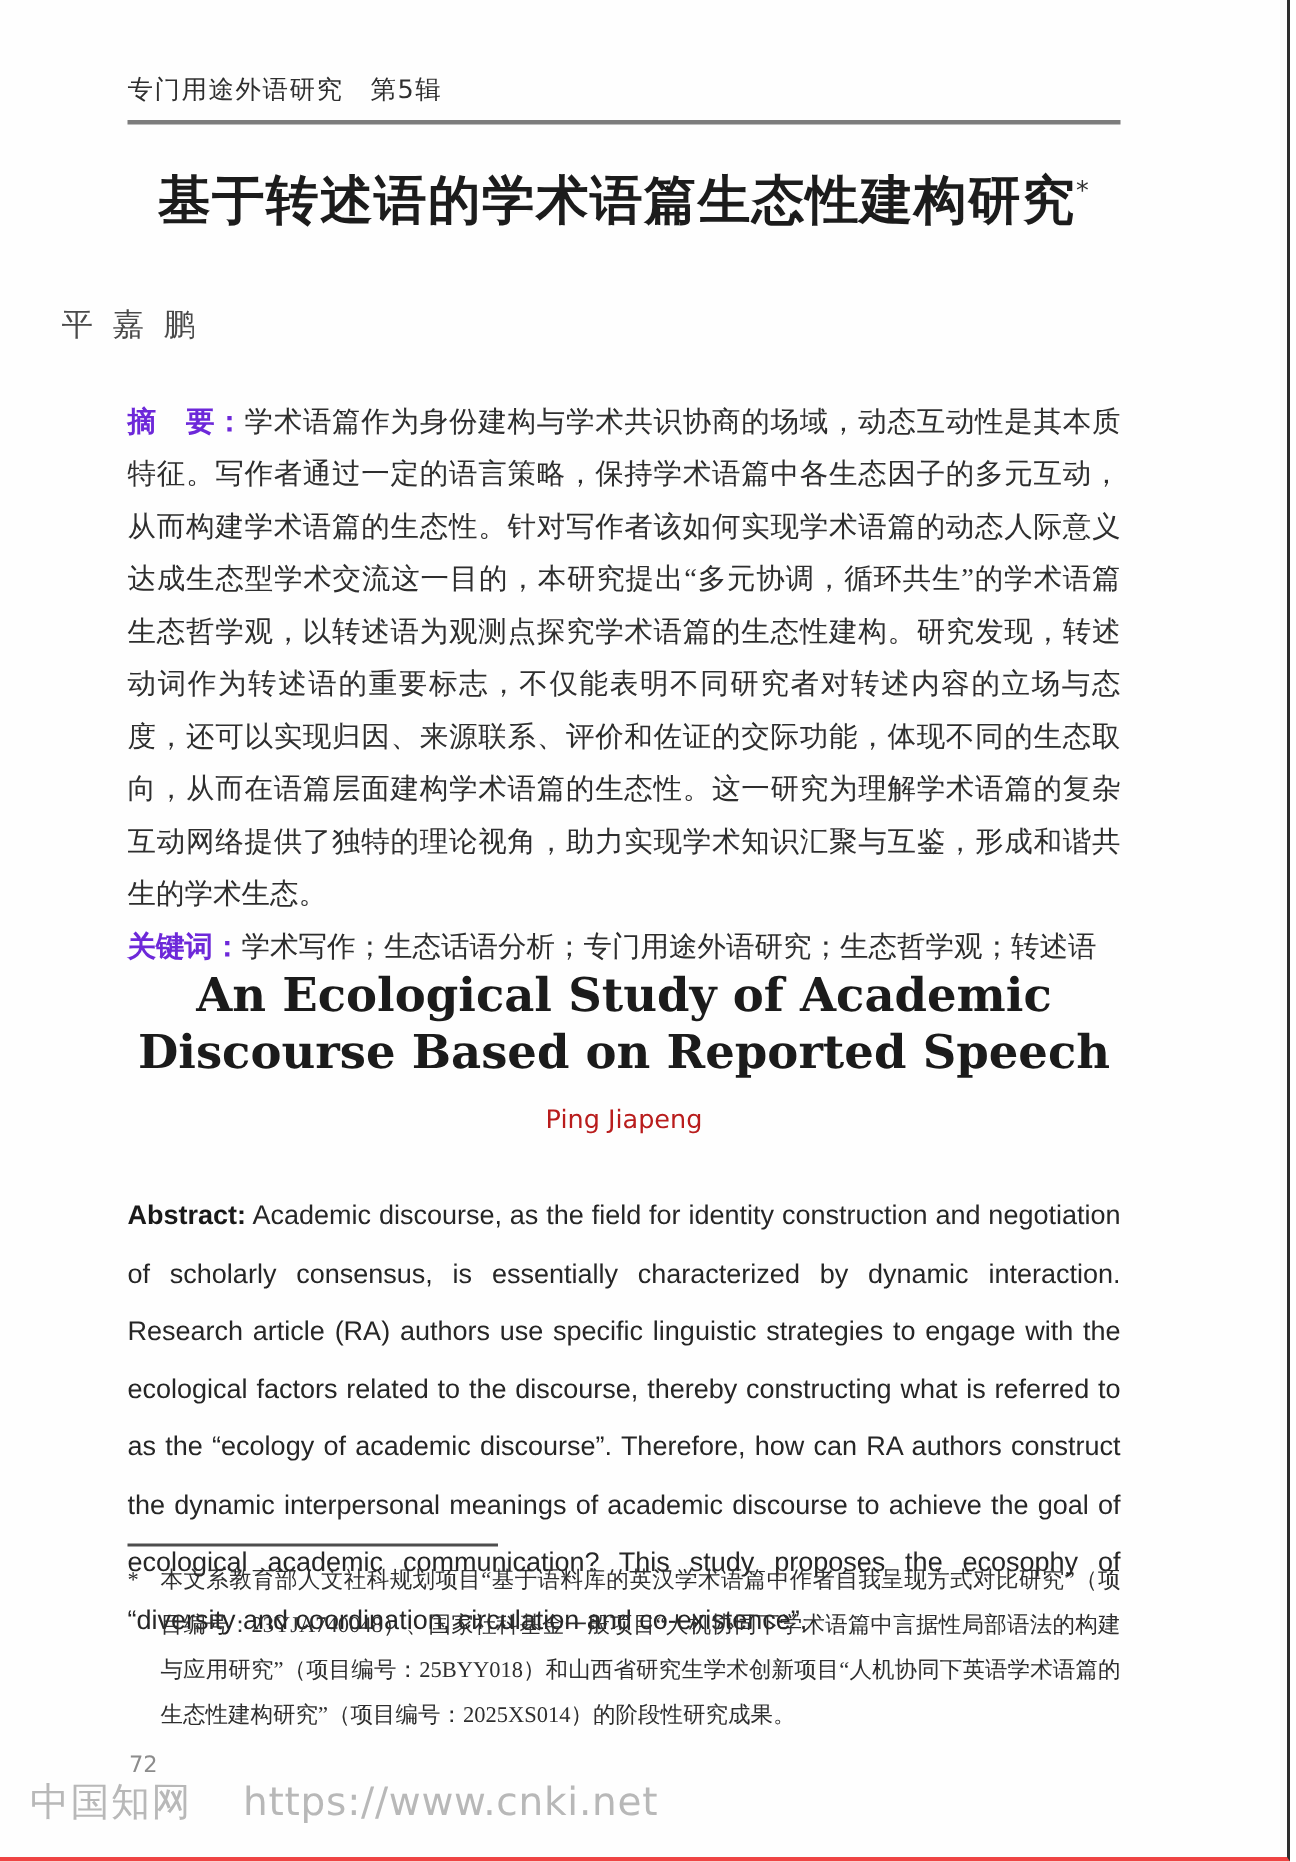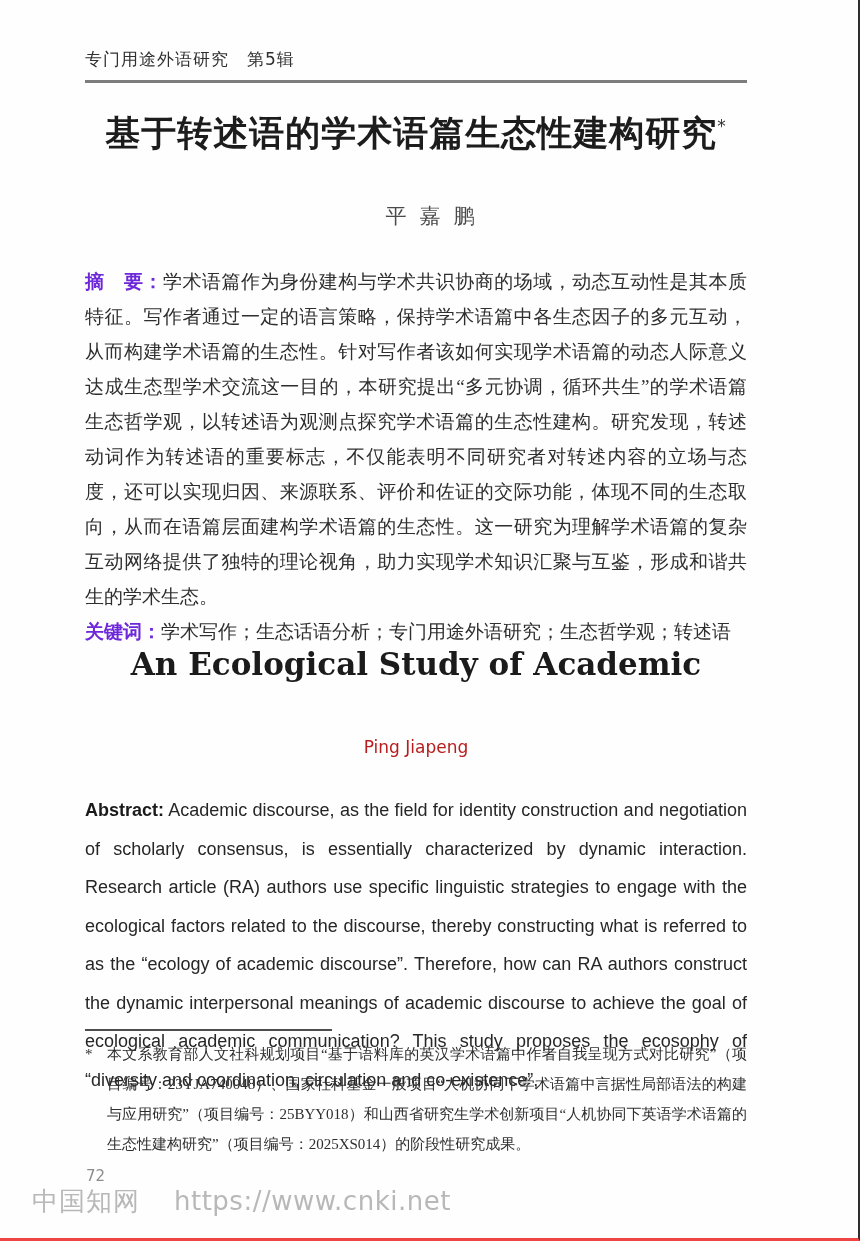--- a/index.html
+++ b/index.html
@@ -43,21 +43,20 @@
     font-size: 17px;
     font-weight: 400;
     vertical-align: super;
     color: #333;
   }
 
   
   .cn-author {
     position: absolute;
     left: 0; right: 26px; top: 202px;
-    text-align: center;
     font-family: "DejaVu Serif", "Liberation Serif", serif;
     font-size: 21px;
     color: #4a4a4a;
     letter-spacing: 13px;
     text-indent: 13px;
     padding-left: 28px;
   }
 
   
   .cn-abstract-block {
@@ -132,21 +131,21 @@
   
   .page-number {
     position: absolute;
     left: 86px; top: 1167px;
     font-family: "DejaVu Sans", "Liberation Sans", sans-serif;
     font-size: 15px;
     color: #8c8c8c;
   }
   .watermark {
     position: absolute;
-    left: 32px; top: 1184px;
+    left: 20px; top: 1184px;
     font-family: "DejaVu Sans", "Liberation Sans", sans-serif;
     font-size: 26px;
     color: #b8b8b8;
     white-space: nowrap;
   }
   .watermark .wm-cn { letter-spacing: 1px; }
   .watermark .wm-url { margin-left: 34px; letter-spacing: 0.5px; }
 </style>
 </head>
 <body>
@@ -159,20 +158,21 @@
 
   <div class="cn-author">平嘉鹏</div>
 
   <div class="cn-abstract-block">
     <p><span class="cn-label">摘　要：</span><span>学术语篇作为身份建构与学术共识协商的场域，动态互动性是其本质特征。写作者通过一定的语言策略，保持学术语篇中各生态因子的多元互动，从而构建学术语篇的生态性。针对写作者该如何实现学术语篇的动态人际意义达成生态型学术交流这一目的，本研究提出“多元协调，循环共生”的学术语篇生态哲学观，以转述语为观测点探究学术语篇的生态性建构。研究发现，转述动词作为转述语的重要标志，不仅能表明不同研究者对转述内容的立场与态度，还可以实现归因、来源联系、评价和佐证的交际功能，体现不同的生态取向，从而在语篇层面建构学术语篇的生态性。这一研究为理解学术语篇的复杂互动网络提供了独特的理论视角，助力实现学术知识汇聚与互鉴，形成和谐共生的学术生态。</span></p>
     <p><span class="cn-label">关键词：</span><span>学术写作；生态话语分析；专门用途外语研究；生态哲学观；转述语</span></p>
   </div>
 
   <h2 class="en-title">
     <span>An Ecological Study of Academic</span><br>
+    <span>Discourse Based on Reported Speech</span>
   </h2>
 
   <div class="en-author">Ping Jiapeng</div>
 
   <p class="en-abstract"><span class="en-label">Abstract:</span><span> Academic discourse, as the field for identity construction and negotiation of scholarly consensus, is essentially characterized by dynamic interaction. Research article (RA) authors use specific linguistic strategies to engage with the ecological factors related to the discourse, thereby constructing what is referred to as the “ecology of academic discourse”. Therefore, how can RA authors construct the dynamic interpersonal meanings of academic discourse to achieve the goal of ecological academic communication? This study proposes the ecosophy of “diversity and coordination, circulation and co-existence”,</span></p>
 
   <div class="footnote-sep"></div>
 
   <p class="footnote">
     <span class="footnote-marker">*</span><span>本文系教育部人文社科规划项目“基于语料库的英汉学术语篇中作者自我呈现方式对比研究”（项目编号：23YJA740048）、国家社科基金一般项目“人机协同下学术语篇中言据性局部语法的构建与应用研究”（项目编号：25BYY018）和山西省研究生学术创新项目“人机协同下英语学术语篇的生态性建构研究”（项目编号：2025XS014）的阶段性研究成果。</span>

